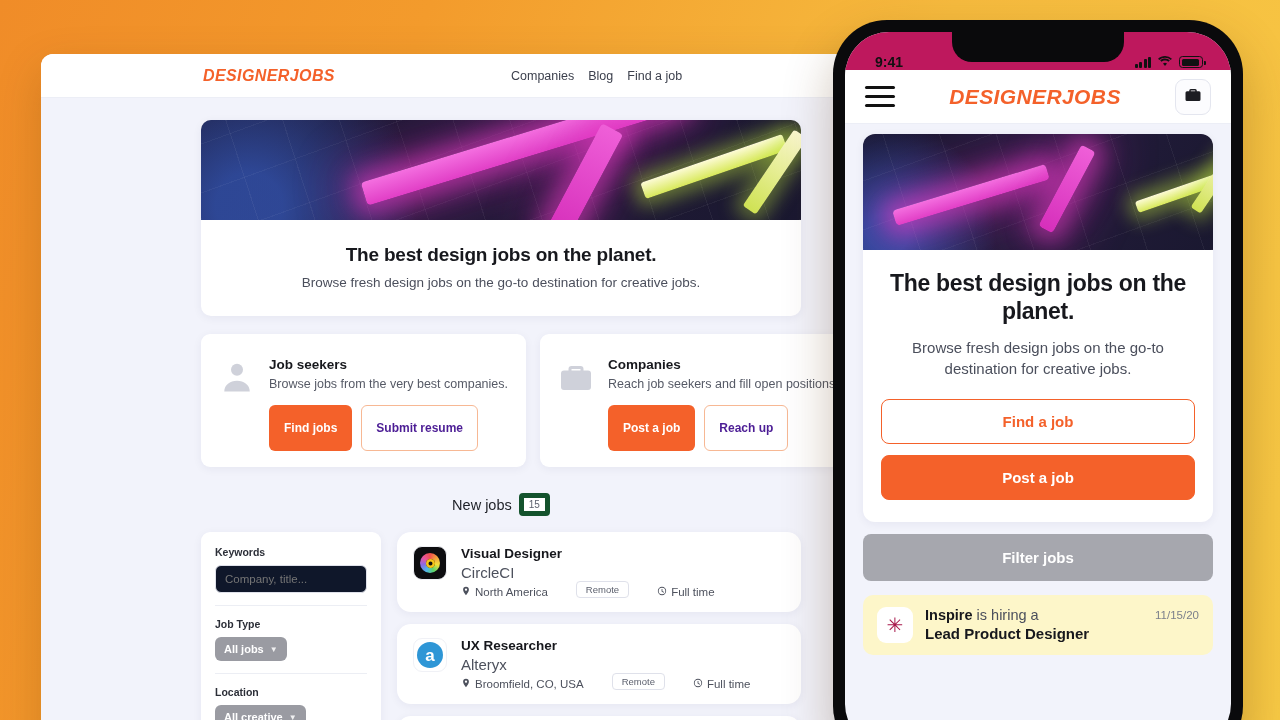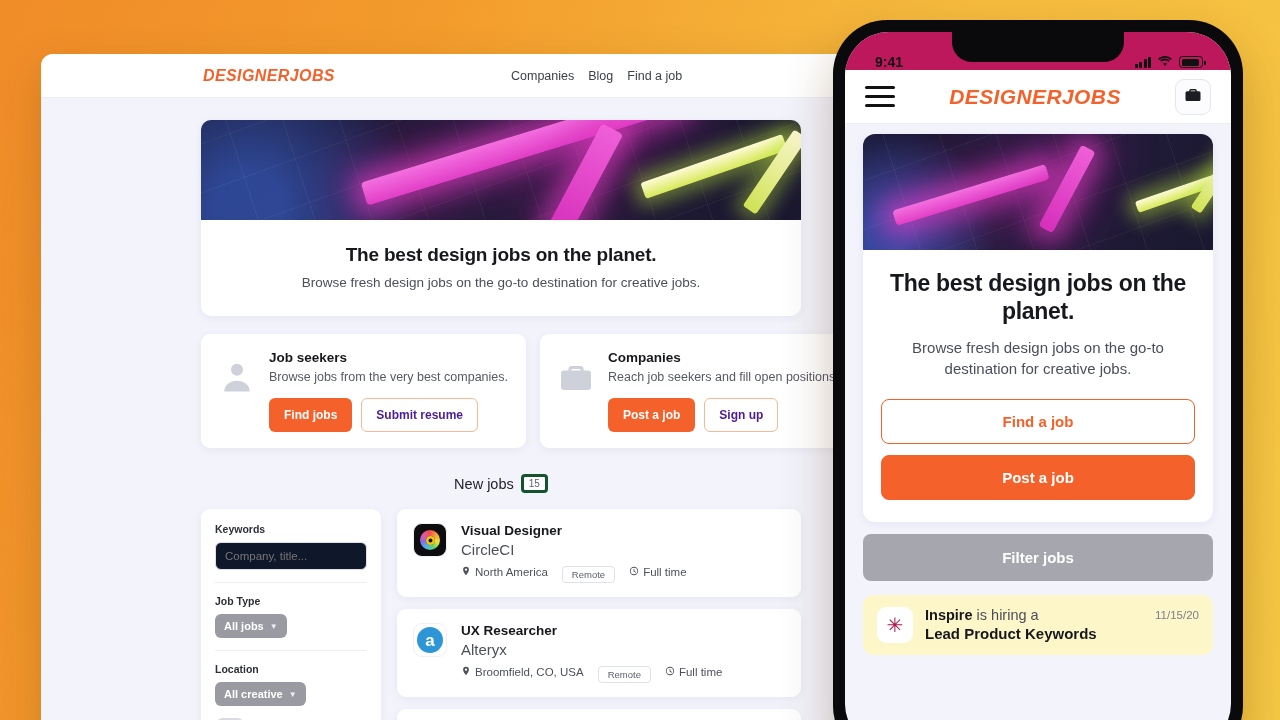--- a/index.html
+++ b/index.html
@@ -114,39 +114,39 @@
   .cta-row { display: flex; gap: 14px; margin-top: 18px; }
   .cta-card {
     flex: 1; background: #fff; border-radius: 9px;
     padding: 16px 18px;
     display: flex; gap: 14px; align-items: flex-start;
     box-shadow: 0 2px 10px rgba(40,40,80,.06);
     min-height: 108px;
   }
   .cta-glyph { width: 36px; flex: 0 0 36px; padding-top: 10px; }
   .cta-glyph svg { width: 36px; height: 36px; fill: #cfd1da; }
-  .cta-title { font-size: 13.5px; font-weight: 700; color: #17181d; }
+  .cta-title { font-size: 13.5px; font-weight: 700; color: #17181d; margin-top: 7px; }
   .cta-desc { font-size: 12.5px; color: #565a66; margin-top: 5px; white-space: nowrap; }
   .btn-row { display: flex; gap: 9px; margin-top: 14px; }
   .btn {
     font-size: 12px; font-weight: 700; border-radius: 6px;
-    padding: 9px 14px; border: 1px solid transparent; cursor: pointer;
+    padding: 15px 14px; border: 1px solid transparent; cursor: pointer;
     white-space: nowrap; font-family: inherit;
   }
   .btn-solid { background: #f4612a; color: #fff; }
   .btn-outline { background: #fff; color: #4c1d95; border-color: #f7b894; }
 
   .section-head {
     text-align: center; margin-top: 26px;
     font-size: 14.5px; color: #1d1f26;
     display: flex; align-items: center; justify-content: center; gap: 7px;
   }
   .count-badge {
     font-size: 10px; color: #5d616e;
-    border: 3px solid #14532d; border-radius: 4px;
+    border: 5px solid #14532d; border-radius: 4px;
     padding: 1px 5px; background: #fff;
   }
 
   .content-cols { display: flex; gap: 16px; margin-top: 16px; }
   .filters {
     width: 180px; flex: 0 0 180px;
     background: #fff; border-radius: 9px; padding: 14px;
     box-shadow: 0 2px 10px rgba(40,40,80,.06);
   }
   .f-label { font-size: 10.5px; color: #2c2f38; font-weight: 600; margin-bottom: 7px; }
@@ -169,21 +169,21 @@
   }
   .toggle::after {
     content: ""; position: absolute; left: 2px; top: 2px;
     width: 12px; height: 12px; border-radius: 50%; background: #fff;
     box-shadow: 0 1px 2px rgba(0,0,0,.2);
   }
   .toggle-label { font-size: 10px; color: #50535e; letter-spacing: .3px; }
 
   .jobs { flex: 1; display: flex; flex-direction: column; gap: 12px; }
   .job-card {
-    background: #fff; border-radius: 9px; padding: 14px 16px;
+    background: #fff; border-radius: 14px; padding: 14px 16px;
     display: flex; gap: 14px; align-items: flex-start;
     box-shadow: 0 2px 10px rgba(40,40,80,.06);
   }
   .logo {
     width: 34px; height: 34px; flex: 0 0 34px;
     border-radius: 9px; overflow: hidden;
     display: flex; align-items: center; justify-content: center;
     background: #fff; border: 1px solid #f0f1f6;
   }
   .logo-circleci { background: #0d0d10; }
@@ -197,21 +197,21 @@
     background: #111; box-shadow: inset 0 0 0 2.5px #f5c518;
   }
   .logo-alteryx .dot {
     width: 26px; height: 26px; border-radius: 50%;
     background: #2e96d6; color: #fff; font-size: 17px; font-weight: 700;
     display: flex; align-items: center; justify-content: center; line-height: 1;
   }
   .logo-immuta { background: #0d0d10; }
   .job-title { font-size: 13.5px; font-weight: 700; color: #16171c; }
   .job-company { font-size: 15px; color: #4d515d; margin-top: 3px; }
-  .job-meta { display: flex; align-items: flex-start; gap: 14px; margin-top: 8px; }
+  .job-meta { display: flex; align-items: flex-end; gap: 28px; }
   .meta-item { display: flex; align-items: center; gap: 4px; font-size: 11.5px; color: #4d515d; }
   .meta-item svg { width: 10px; height: 10px; fill: #4d515d; }
   .tag {
     font-size: 9.5px; color: #5d616e; border: 1px solid #dfe1ea;
     border-radius: 4px; padding: 2px 9px; background: #fff;
   }
 
   
   #phone {
     position: absolute;
@@ -392,21 +392,21 @@
         <div class="cta-glyph">
           <svg viewBox="0 0 24 24">
               <path d="M9 4h6a2 2 0 0 1 2 2v1h3a2 2 0 0 1 2 2v9a2 2 0 0 1-2 2H4a2 2 0 0 1-2-2V9a2 2 0 0 1 2-2h3V6a2 2 0 0 1 2-2zm0 3h6V6H9z"></path>
             </svg>
         </div>
         <div>
           <div class="cta-title">Companies</div>
           <div class="cta-desc">Reach job seekers and fill open positions.</div>
           <div class="btn-row">
             <button class="btn btn-solid">Post a job</button>
-            <button class="btn btn-outline">Sign up</button>
+            <button class="btn btn-outline">Reach up</button>
           </div>
         </div>
       </div>
 
     </div>
 
     <div class="section-head">
       <span>New jobs</span>
       <span class="count-badge">15</span>
     </div>
@@ -569,20 +569,20 @@
 
 
       <button class="m-filter-btn">Filter jobs</button>
 
       <div class="m-feature-card">
         <div class="logo-inspire">✳</div>
         <div class="m-feat-body">
           <div class="m-feat-line">
             <b>Inspire</b><span> is hiring a</span>
           </div>
-          <div class="m-feat-role">Lead Product Keywords</div>
+          <div class="m-feat-role">Lead Product Designer</div>
         </div>
         <div class="m-feat-date">11/15/20</div>
       </div>
 
     </div>
   </div>
 </div>
 
 </body></html>

